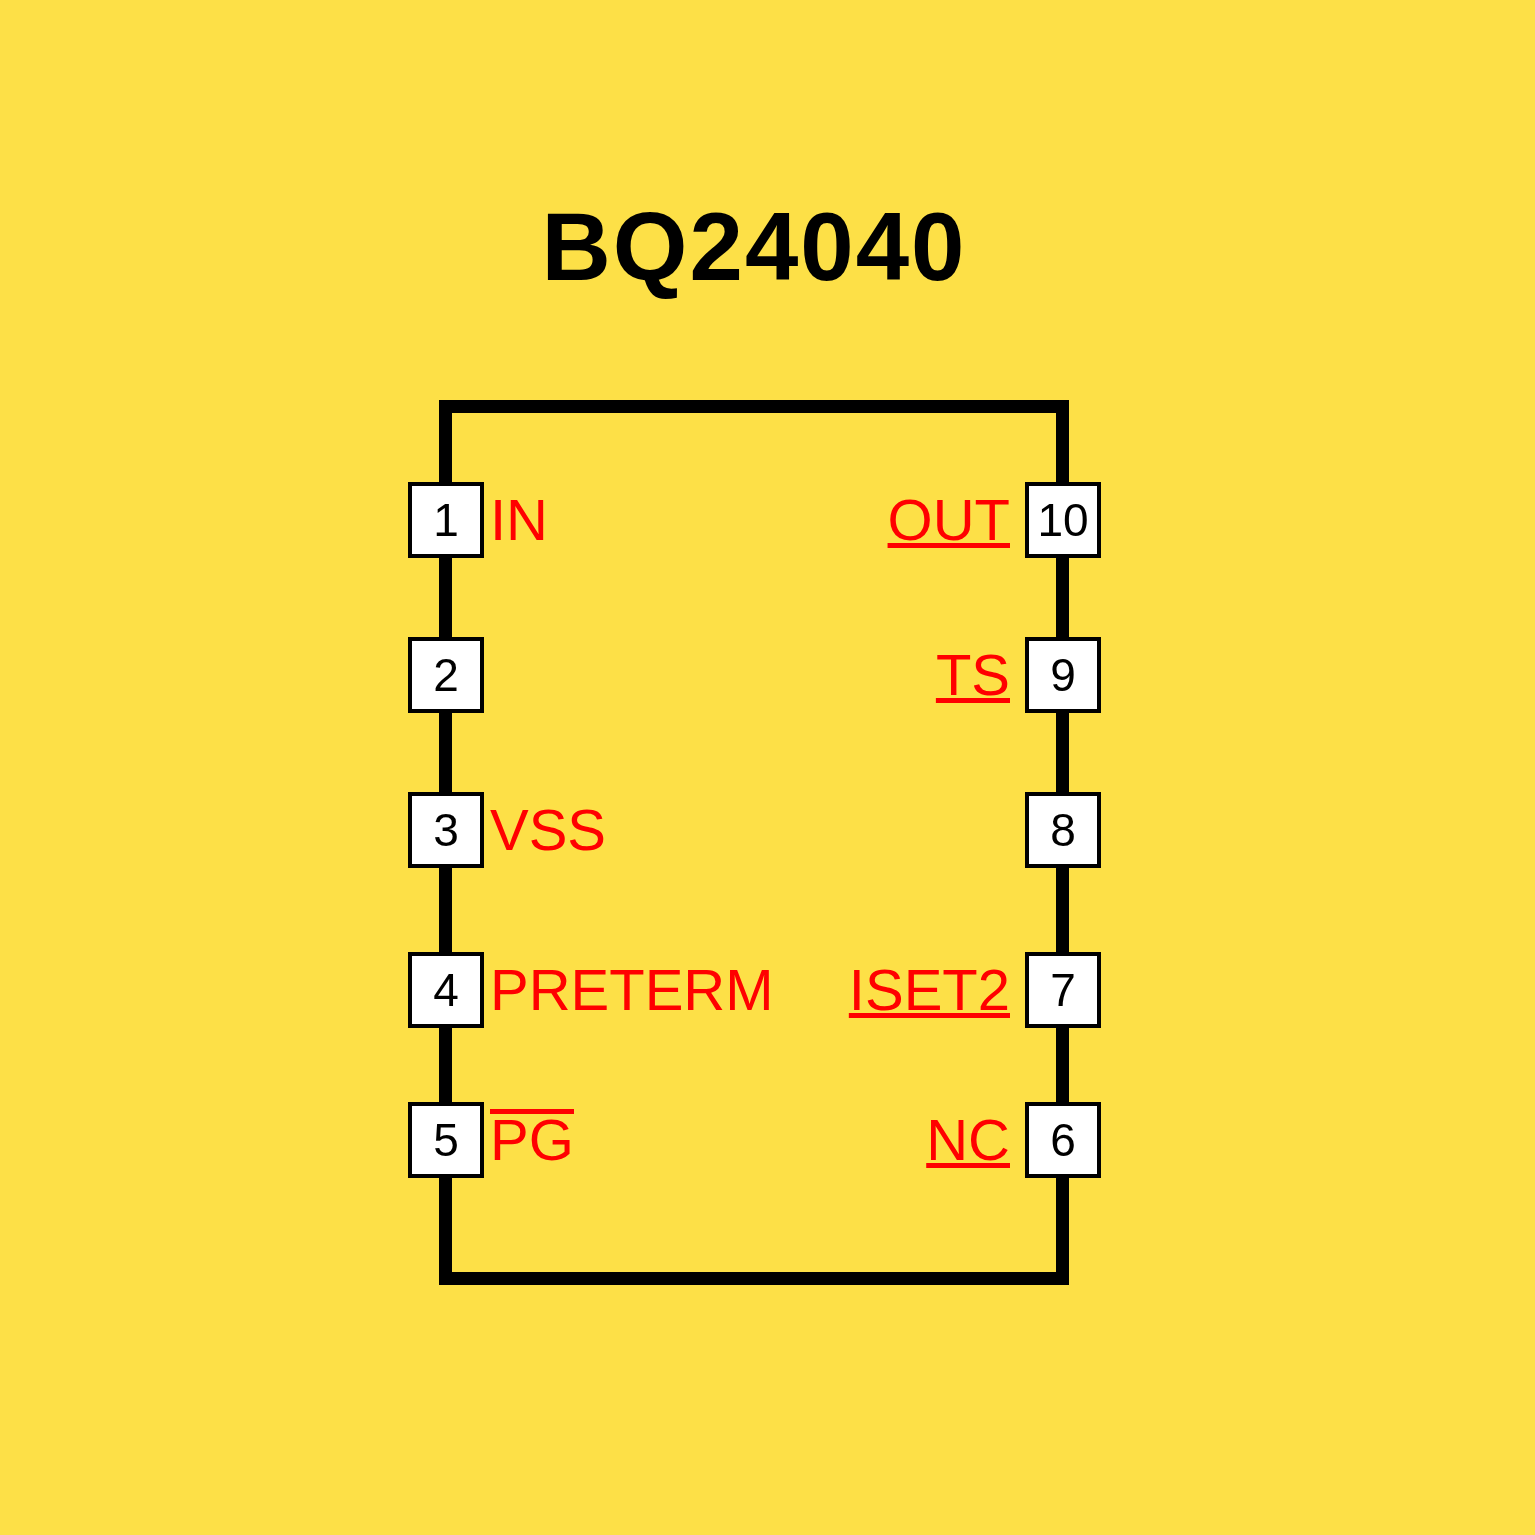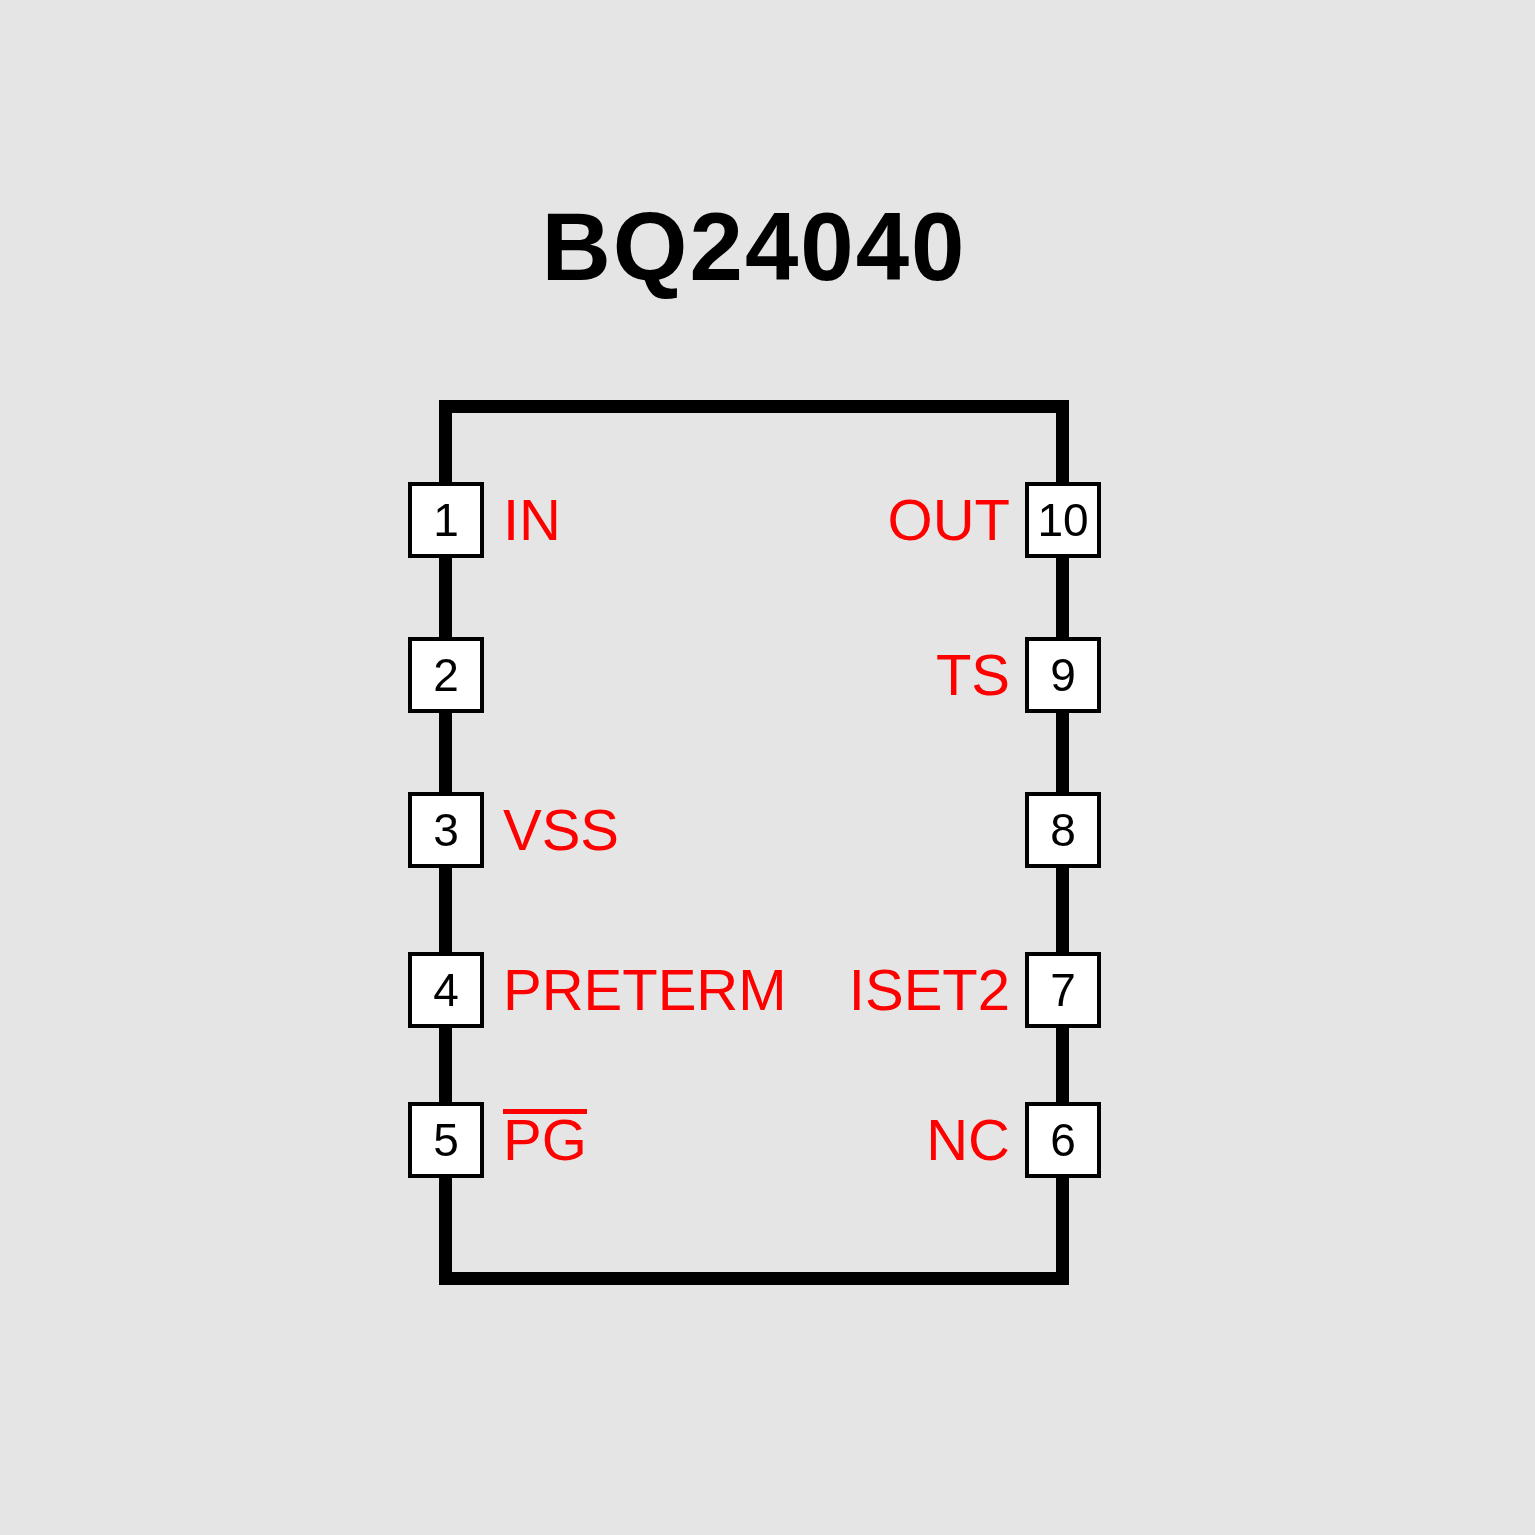--- a/index.html
+++ b/index.html
@@ -5,21 +5,21 @@
   html, body {
     margin: 0;
     padding: 0;
     background: #ffffff;
     font-family: "Liberation Sans", sans-serif;
   }
   .canvas {
     position: relative;
     width: 1535px;
     height: 1535px;
-    background: #e5e5e5;
+    background: #fde047;
     overflow: hidden;
   }
   .chip-title {
     position: absolute;
     left: 439px;
     top: 192px;
     width: 630px;
     text-align: center;
     font-size: 96px;
     font-weight: 800;
@@ -54,22 +54,22 @@
   .pin-label {
     position: absolute;
     height: 76px;
     display: flex;
     align-items: center;
     font-size: 58px;
     line-height: 1;
     color: #ff0000;
     white-space: nowrap;
   }
-  .pin-label.side-left  { left: 503px; justify-content: flex-end; }
-  .pin-label.side-right { right: 525px; justify-content: flex-end; }
+  .pin-label.side-left  { left: 490px; justify-content: flex-end; }
+  .pin-label.side-right { right: 525px; justify-content: flex-end; text-decoration: underline; }
   .r0 { top: 482px; }
   .r1 { top: 637px; }
   .r2 { top: 792px; }
   .r3 { top: 952px; }
   .r4 { top: 1102px; }
   .overline {
     position: relative;
     display: inline-block;
   }
   .overline::before {

